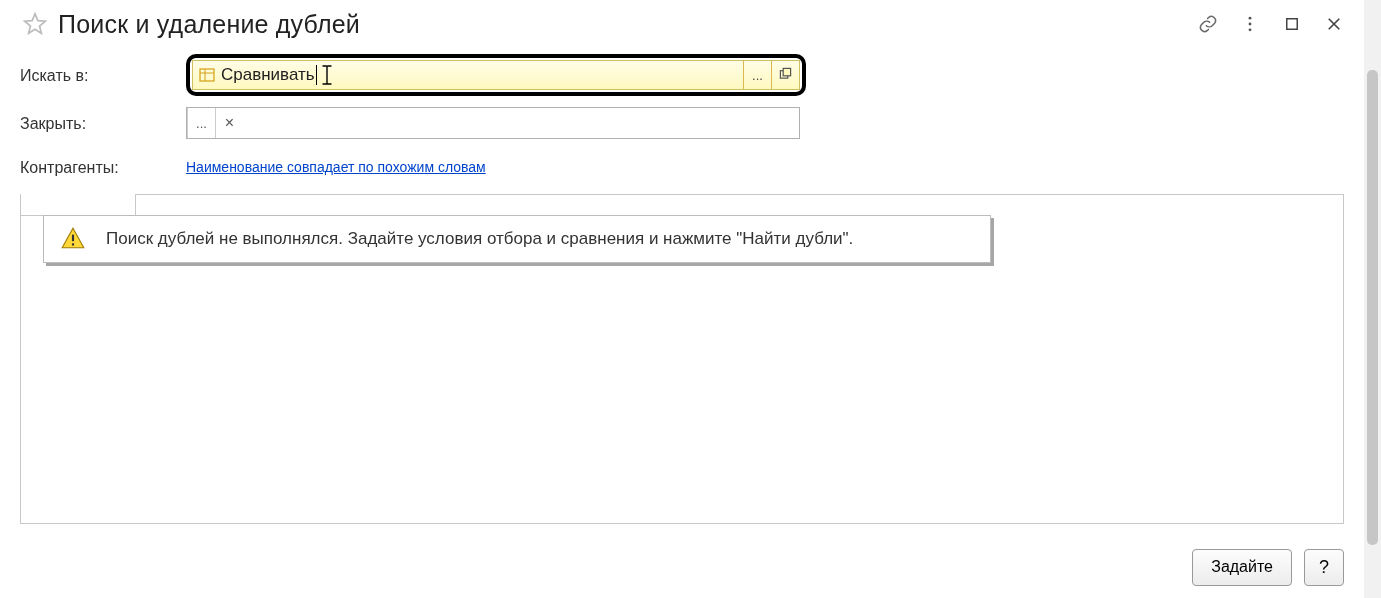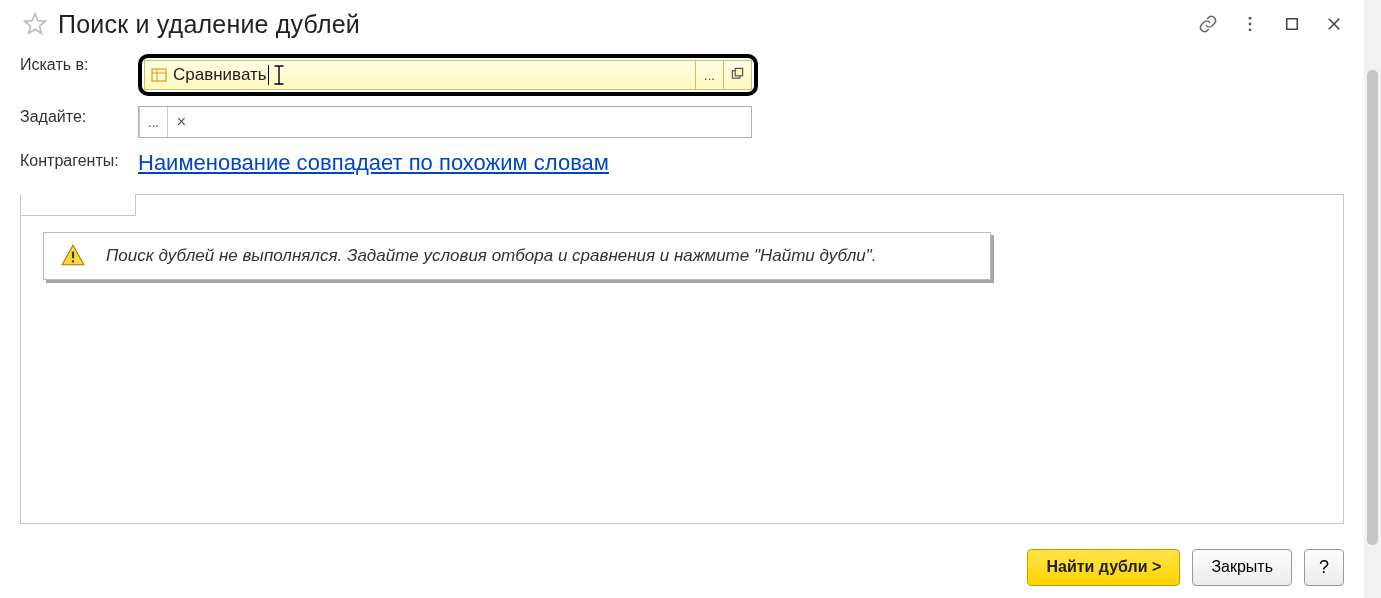--- a/index.html
+++ b/index.html
@@ -78,22 +78,24 @@
     justify-content: center;
     cursor: pointer;
   }
 
   
   .form-area {
     padding: 4px 20px 0 20px;
   }
   .form-row {
     display: flex;
+    align-items: center;
     margin-bottom: 10px;
     min-height: 34px;
+    gap: 48px;
   }
   .form-label {
     width: 118px;
     font-size: 16px;
     color: #333;
     padding-top: 2px;
   }
 
   
   .search-in-wrap {
@@ -174,21 +176,21 @@
     justify-content: center;
     cursor: pointer;
     font-size: 13px;
     color: #555;
   }
 
   
   .compare-link {
     color: #0044cc;
     text-decoration: underline;
-    font-size: 22px;
+    font-size: 14px;
     cursor: pointer;
   }
 
   
   .results-box {
     margin: 4px 20px 0 20px;
     border: 1px solid #c8c8c8;
     height: 330px;
     position: relative;
     background: #fff;
@@ -199,32 +201,31 @@
     top: -1px;
     width: 115px;
     height: 22px;
     border-right: 1px solid #c8c8c8;
     border-bottom: 1px solid #c8c8c8;
     background: #fff;
   }
   .info-banner {
     position: absolute;
     left: 22px;
-    top: 37px;
+    top: 20px;
     right: 360px;
     min-width: 400px;
     width: 948px;
     max-width: calc(100% - 44px);
     border: 1px solid #bcbcbc;
     background: #fff;
     display: flex;
     align-items: center;
     padding: 10px 16px;
     box-shadow: 3px 3px 0 rgba(0,0,0,.35);
-    font-style: italic;
   }
   .warn-icon {
     width: 26px;
     height: 26px;
     margin-right: 20px;
     flex-shrink: 0;
   }
   .info-text {
     font-size: 17px;
     color: #333;
@@ -339,21 +340,21 @@
                   <rect x="1.5" y="4" width="8" height="8" fill="none" stroke="#555" stroke-width="1.3"></rect>
                   <rect x="4.5" y="1.5" width="8" height="8" fill="#fff9c0" stroke="#555" stroke-width="1.3"></rect>
                 </svg>
               </span>
             </div>
           </div>
         </div>
       </div>
 
       <div class="form-row">
-        <div class="form-label">Задайте:</div>
+        <div class="form-label">Закрыть:</div>
         <div class="filter-wrap">
           <div class="filter-btn">
             <span>...</span>
           </div>
           <div class="filter-btn">
             <span style="font-size:16px;">×</span>
           </div>
         </div>
       </div>
 
@@ -374,22 +375,21 @@
             <rect x="11" y="16" width="2" height="2" fill="#333"></rect>
           </svg>
         </span>
         <div class="info-text">Поиск дублей не выполнялся.  Задайте условия отбора и сравнения и нажмите "Найти дубли".</div>
       </div>
     </div>
 
   </div>
 
   <div class="footer">
-    <button class="btn btn-primary">Найти дубли &gt;</button>
-    <button class="btn">Закрыть</button>
+    <button class="btn">Задайте</button>
     <button class="btn btn-help">?</button>
   </div>
 
   <div class="scrollbar-track">
     <div class="scrollbar-thumb"></div>
   </div>
 
 </div>
 
 </body></html>

